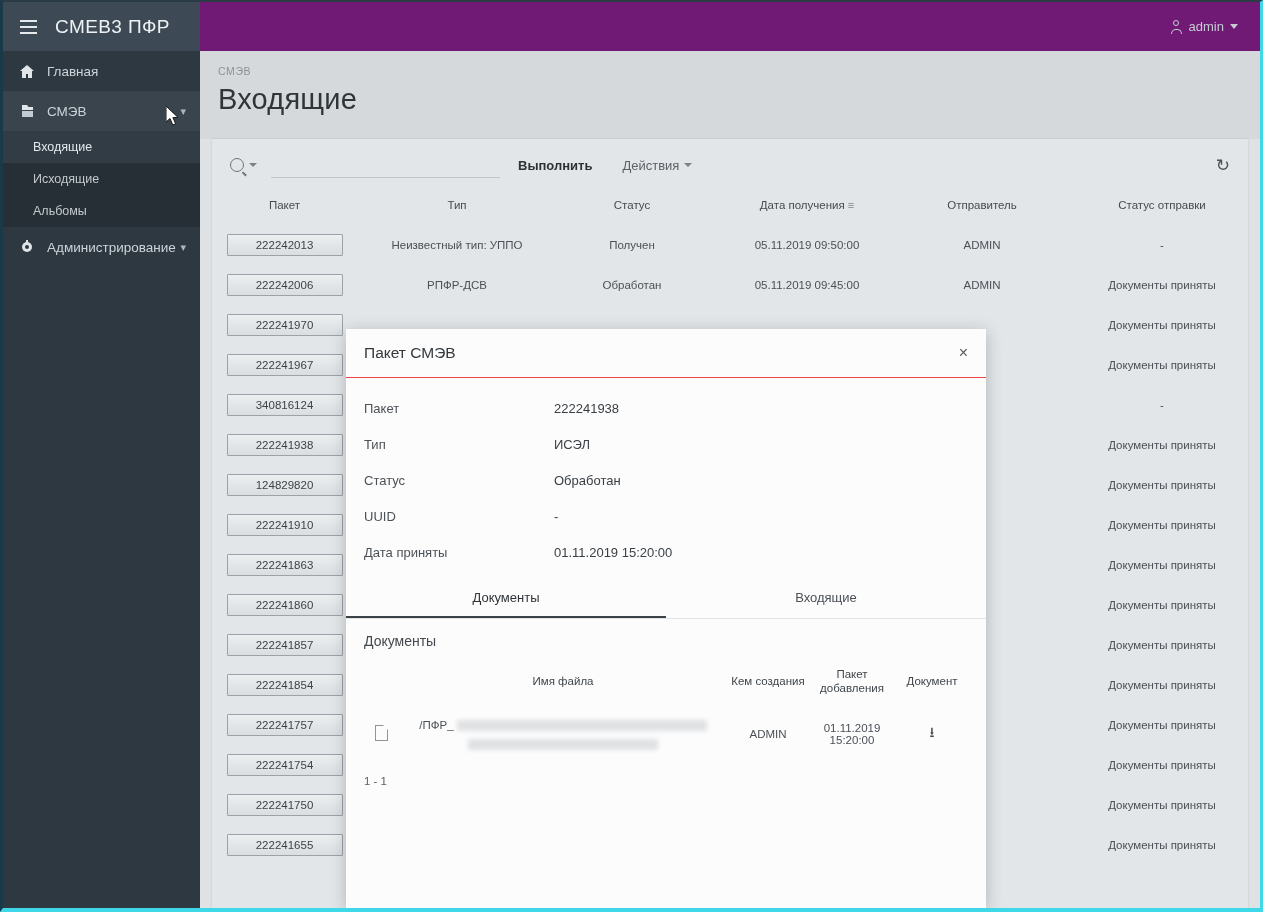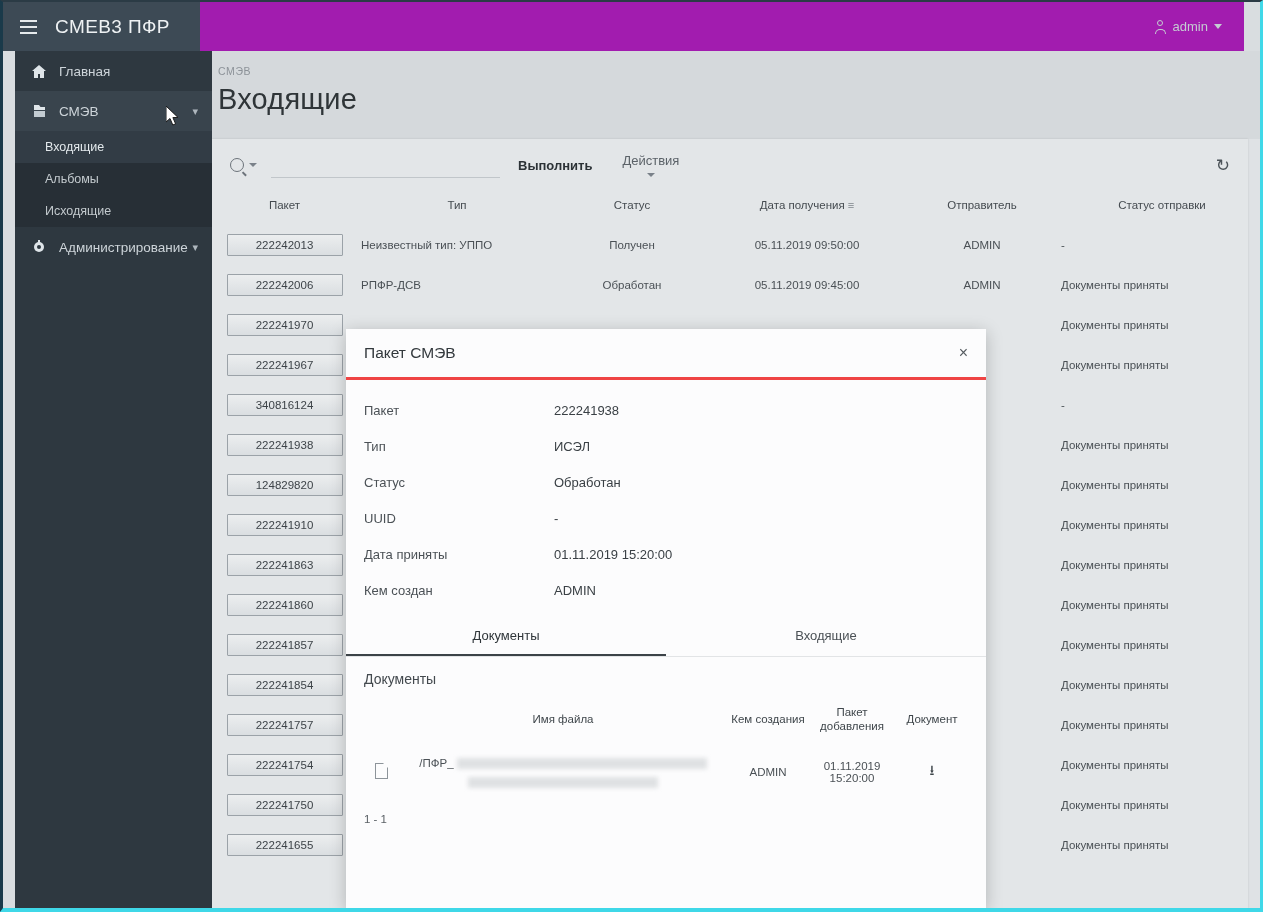--- a/index.html
+++ b/index.html
@@ -19,23 +19,23 @@
     box-sizing: border-box;
     border-left: 3px solid #1a3a4a;
     border-right: 3px solid #3fd8e8;
     border-bottom: 4px solid #3fd8e8;
     border-top: 2px solid #2b3b45;
   }
 
   
   .topbar {
     position: absolute;
-    top: 0; left: 0; right: 16px;
+    top: 0; left: 0; right: 0;
     height: 49px;
-    background: #a21caf;
+    background: #701a75;
     display: flex;
     align-items: center;
     z-index: 30;
   }
   .topbar-left {
     width: 197px;
     height: 100%;
     display: flex;
     align-items: center;
     background: #3d4a55;
@@ -103,21 +103,20 @@
   }
 
   
   .sidebar {
     position: absolute;
     top: 49px; left: 0;
     width: 197px;
     bottom: 0;
     background: #2e3840;
     z-index: 20;
-    margin-left: 12px;
   }
   .nav-item {
     display: flex;
     align-items: center;
     height: 40px;
     padding: 0 14px 0 14px;
     color: #cdd4d9;
     font-size: 13.5px;
     cursor: pointer;
     position: relative;
@@ -240,21 +239,20 @@
     font-family: "Liberation Sans", sans-serif;
   }
   .btn-actions {
     margin-left: 24px;
     display: flex;
     align-items: center;
     gap: 5px;
     color: #5b6268;
     font-size: 13px;
     cursor: pointer;
-    flex-direction: column;
   }
   .refresh-icon {
     margin-left: auto;
     color: #4b5258;
     font-size: 17px;
     cursor: pointer;
     line-height: 1;
   }
 
   
@@ -271,21 +269,21 @@
     color: #7e858b;
     font-size: 11px;
   }
   .tbl td {
     font-size: 11.5px;
     color: #4a5055;
     padding: 9px 4px;
     text-align: center;
     height: 22px;
   }
-  .tbl td.l { text-align: left; }
+  .tbl td.l { text-align: center; }
   .pkg-btn {
     display: inline-block;
     min-width: 102px;
     padding: 4px 6px;
     border: 1px solid #9ba2a8;
     background: linear-gradient(#eceeef, #dadee1);
     font-size: 11.5px;
     color: #3d4348;
     cursor: pointer;
     border-radius: 1px;
@@ -303,21 +301,21 @@
     z-index: 40;
     display: flex;
     flex-direction: column;
     overflow: hidden;
   }
   .modal-head {
     height: 48px;
     display: flex;
     align-items: center;
     padding: 0 18px;
-    border-bottom: 3px solid #ef4444;
+    border-bottom: 1px solid #ef4444;
     background: #fcfcfd;
     flex: 0 0 auto;
   }
   .modal-title {
     font-size: 15.5px;
     color: #33393d;
   }
   .modal-close {
     margin-left: auto;
     font-size: 16px;
@@ -453,24 +451,24 @@
       </span>
       <span>СМЭВ</span>
       <span class="nav-chevron">▾</span>
     </div>
 
     <div class="submenu">
       <div class="sub-item selected">
         <span>Входящие</span>
       </div>
       <div class="sub-item">
+        <span>Исходящие</span>
+      </div>
+      <div class="sub-item">
         <span>Альбомы</span>
-      </div>
-      <div class="sub-item">
-        <span>Исходящие</span>
       </div>
     </div>
 
     <div class="nav-item root">
       <span class="nav-icon">
         <svg width="14" height="14" viewBox="0 0 14 14">
             <circle cx="7" cy="7" r="5" fill="#dfe5e9"></circle>
             <circle cx="7" cy="7" r="2" fill="#2e3840"></circle>
             <rect x="6" y="0" width="2" height="3" fill="#dfe5e9"></rect>
           </svg>
@@ -677,24 +675,20 @@
         <div class="field-value">Обработан</div>
       </div>
       <div class="field-row">
         <div class="field-label">UUID</div>
         <div class="field-value">-</div>
       </div>
       <div class="field-row">
         <div class="field-label">Дата приняты</div>
         <div class="field-value">01.11.2019 15:20:00</div>
       </div>
-      <div class="field-row">
-        <div class="field-label">Кем создан</div>
-        <div class="field-value">ADMIN</div>
-      </div>
     </div>
 
     <div class="tabs">
       <div class="tab active">Документы</div>
       <div class="tab">Входящие</div>
     </div>
 
     <div class="docs-section">
       <div class="docs-title">Документы</div>
       <table class="docs-tbl">

